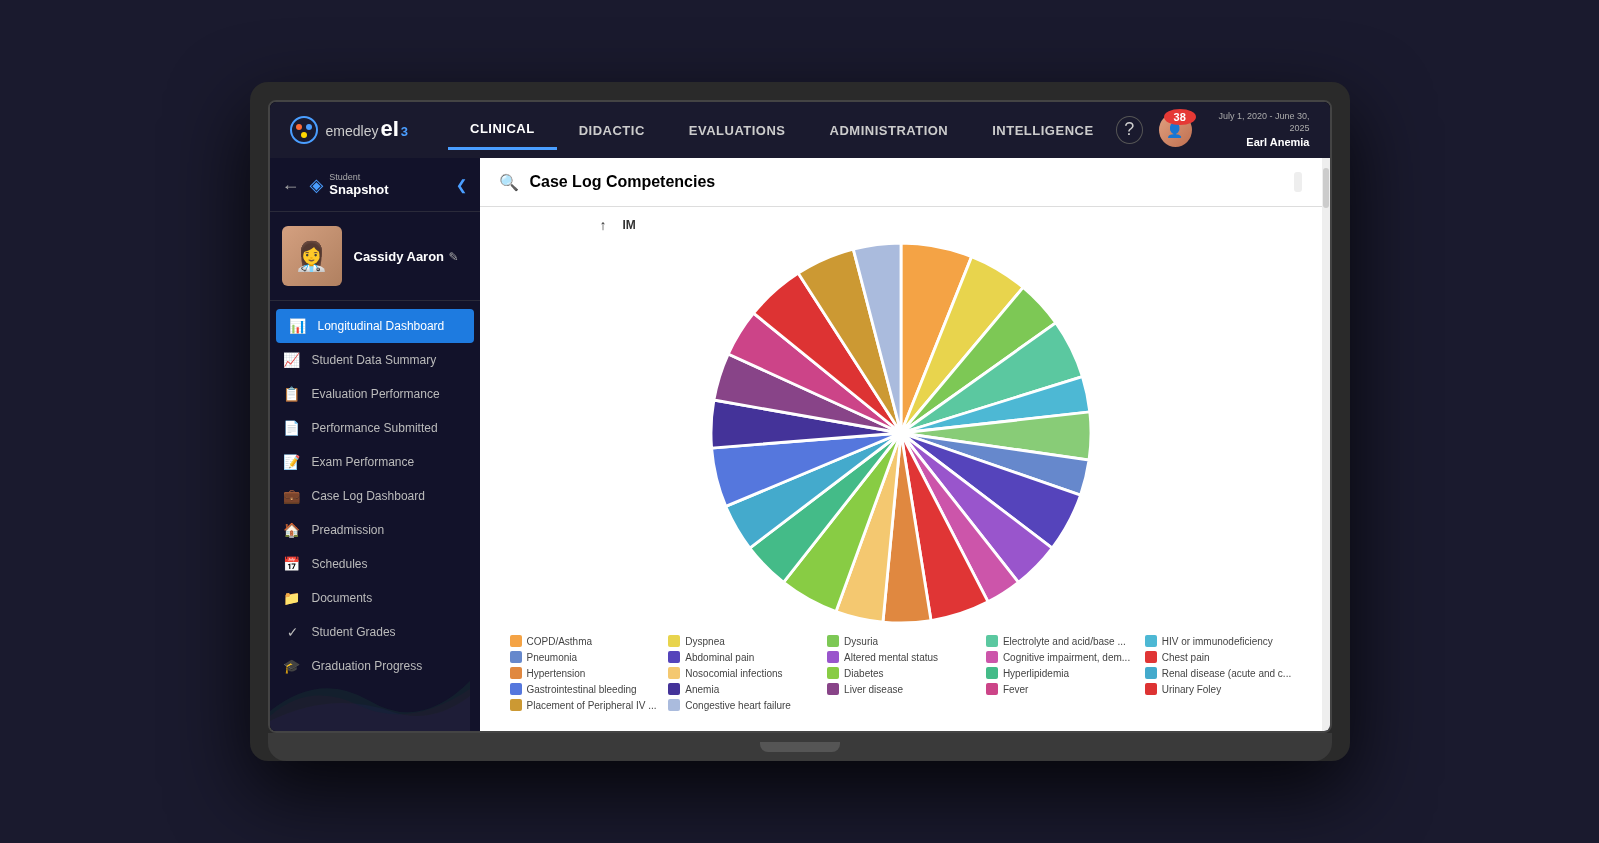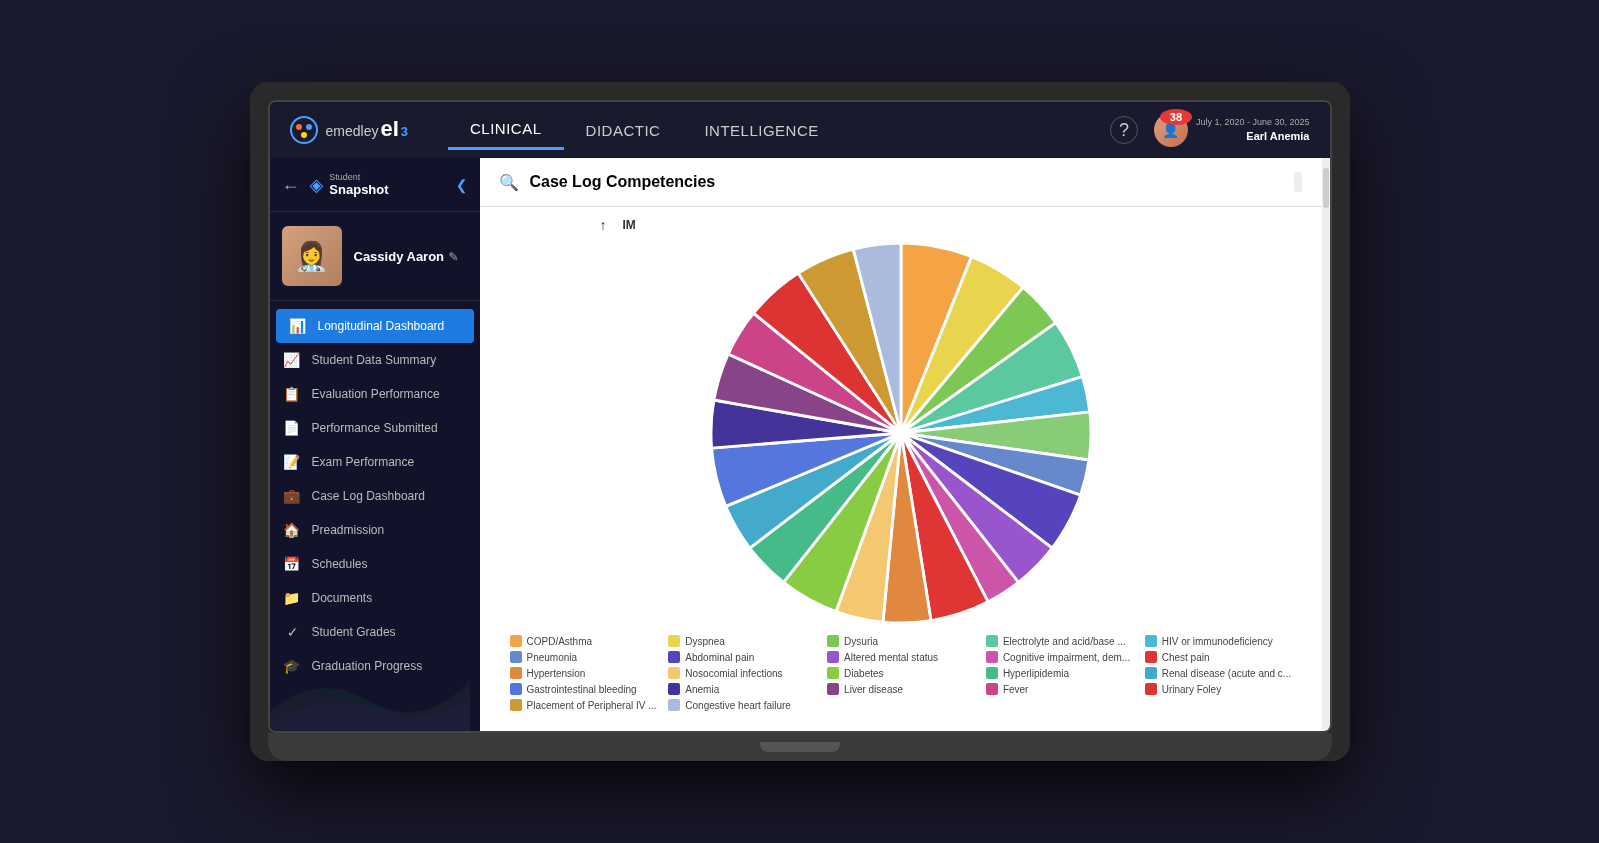--- a/index.html
+++ b/index.html
@@ -75,22 +75,22 @@
       font-size: 11px;
       color: #aaa;
     }
     .nav-links {
       display: flex;
       gap: 0;
       flex: 1;
     }
     .nav-link {
       color: #ccc;
-      font-size: 15px;
-      font-weight: 400;
+      font-size: 13px;
+      font-weight: 700;
       padding: 0 22px;
       height: 39px;
       display: flex;
       align-items: center;
       cursor: pointer;
       letter-spacing: 0.5px;
       text-transform: uppercase;
     }
     .nav-link.active {
       color: #fff;
@@ -384,20 +384,22 @@
         </svg>
         <span class="logo-text">
           <span style="color:#ccc;font-size:14px;font-weight:400">emedley </span>
           <span class="logo-ei" style="color:#fff">eI</span>
             <sup class="logo-sup" style="color:#4a9eff;font-size:13px;font-weight:700">3</sup>
         </span>
       </div>
       <div class="nav-links">
         <div class="nav-link active">CLINICAL</div>
         <div class="nav-link">DIDACTIC</div>
+        <div class="nav-link">EVALUATIONS</div>
+        <div class="nav-link">ADMINISTRATION</div>
         <div class="nav-link">INTELLIGENCE</div>
       </div>
       <div class="nav-right">
         <div class="help-btn">?</div>
         <div class="user-area">
           <div class="user-avatar-sm">
             <span style="font-size:14px">👤</span>
             <span class="badge-red">38</span>
           </div>
           <div class="user-info">

